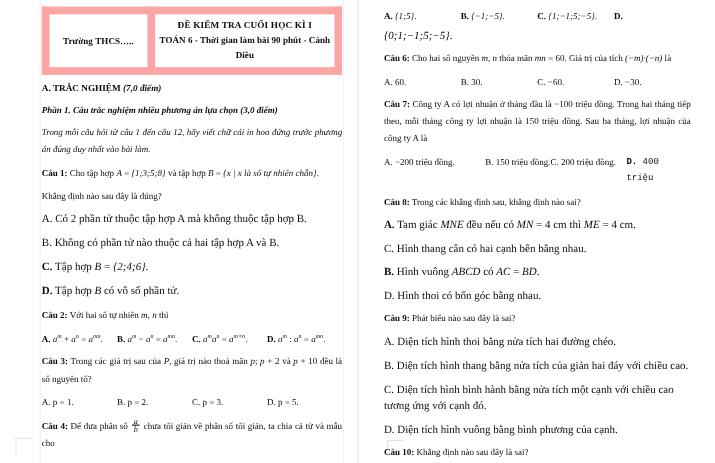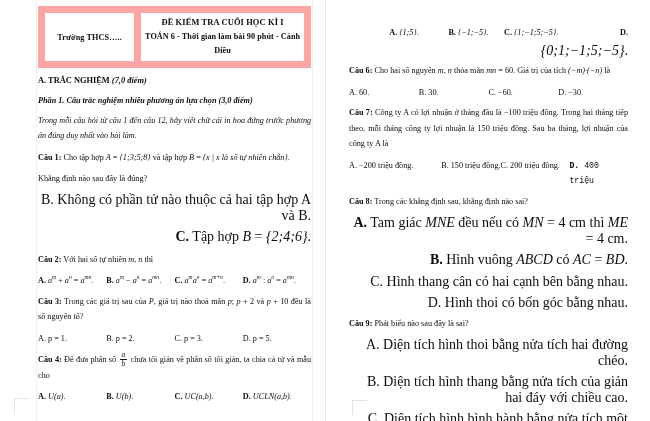--- a/index.html
+++ b/index.html
@@ -127,24 +127,23 @@
   .q-tight { margin-top: 5px; }
   .qn { font-weight: bold; }
   .opts {
     display: flex;
     font-size: 8.2px;
     line-height: 15.5px;
     margin: 6px 0 0 0;
   }
   .opts > div { flex: 1 1 0; }
   .opt {
-    font-size: 14px;
+    font-size: 10px;
     line-height: 15.5px;
     margin: 6px 0 0 0;
-    text-align: right;
   }
   .ol { font-weight: bold; }
   .mi { font-style: italic; font-family: "Liberation Serif", serif; }
   sup { font-size: 68%; vertical-align: super; line-height: 0; }
 
   
   .frac {
     display: inline-block;
     vertical-align: -0.45em;
     text-align: center;
@@ -192,23 +191,27 @@
     <div class="part-title">Phần 1. Câu trắc nghiệm nhiều phương án lựa chọn (3,0 điểm)</div>
 
     <div class="instr">Trong mỗi câu hỏi từ câu 1 đến câu 12, hãy viết chữ cái in hoa đứng trước phương án đúng duy nhất vào bài làm.</div>
 
     <div class="q">
       <span class="qn">Câu 1:</span>
       Cho tập hợp <span class="mi">A</span> = <span class="setb">{1;3;5;8}</span> và tập hợp
       <span class="mi">B</span> = <span class="setb">{<span class="mi">x</span> | <span class="mi">x</span> là số tự nhiên chẵn}</span>.
     </div>
     <div class="q q-tight">Khẳng định nào sau đây là đúng?</div>
+    <div class="opt">A. Có 2 phần tử thuộc tập hợp A mà không thuộc tập hợp B.</div>
     <div class="opt">B. Không có phần tử nào thuộc cả hai tập hợp A và B.</div>
     <div class="opt">
       <span class="ol">C.</span> Tập hợp <span class="mi">B</span> = <span class="setb">{2;4;6}</span>.
+    </div>
+    <div class="opt">
+      <span class="ol">D.</span> Tập hợp <span class="mi">B</span> có vô số phần tử.
     </div>
 
     <div class="q">
       <span class="qn">Câu 2:</span>
       Với hai số tự nhiên <span class="mi">m</span>, <span class="mi">n</span> thì
     </div>
     <div class="opts">
       <div>
         <span class="ol">A.</span> <span class="mi">a<sup>m</sup></span> + <span class="mi">a<sup>n</sup></span> = <span class="mi">a<sup>mn</sup></span>.
       </div>
@@ -243,21 +246,21 @@
       <div><span class="ol">A.</span> <span class="mi">U(a)</span>.</div>
       <div><span class="ol">B.</span> <span class="mi">U(b)</span>.</div>
       <div><span class="ol">C.</span> <span class="mi">UC(a,b)</span>.</div>
       <div><span class="ol">D.</span> <span class="mi">UCLN(a,b)</span>.</div>
     </div>
 
   </div>
 
   <div class="col col-right">
 
-    <div class="opts" style="margin-top:25px;text-align:right;">
+    <div class="opts" style="margin-top:7px;">
       <div><span class="ol">A.</span> <span class="setb">{1;5}</span>.</div>
       <div><span class="ol">B.</span> <span class="setb">{−1;−5}</span>.</div>
       <div><span class="ol">C.</span> <span class="setb">{1;−1;5;−5}</span>.</div>
       <div><span class="ol">D.</span></div>
     </div>
     <div class="opt" style="margin-top:2px;">
       <span class="setb">{0;1;−1;5;−5}</span>.
     </div>
 
     <div class="q q-tight">
@@ -282,24 +285,24 @@
       <div style="flex:.85 1 0;font-family:Liberation Mono, monospace;"><span class="ol">D.</span> 400 triệu</div>
     </div>
 
     <div class="q q-tight">
       <span class="qn">Câu 8:</span>
       Trong các khẳng định sau, khẳng định nào sai?
     </div>
     <div class="opt">
       <span class="ol">A.</span> Tam giác <span class="mi">MNE</span> đều nếu có <span class="mi">MN</span> = 4 cm thì <span class="mi">ME</span> = 4 cm.
     </div>
+    <div class="opt">C. Hình thang cân có hai cạnh bên bằng nhau.</div>
     <div class="opt">
       <span class="ol">B.</span> Hình vuông <span class="mi">ABCD</span> có <span class="mi">AC</span> = <span class="mi">BD</span>.
     </div>
-    <div class="opt">C. Hình thang cân có hai cạnh bên bằng nhau.</div>
     <div class="opt">D. Hình thoi có bốn góc bằng nhau.</div>
 
     <div class="q q-tight">
       <span class="qn">Câu 9:</span>
       Phát biểu nào sau đây là sai?
     </div>
     <div class="opt">A. Diện tích hình thoi bằng nửa tích hai đường chéo.</div>
     <div class="opt">B. Diện tích hình thang bằng nửa tích của giản hai đáy với chiều cao.</div>
     <div class="opt">C. Diện tích hình bình hành bằng nửa tích một cạnh với chiều cao tương ứng với cạnh đó.</div>
     <div class="opt">D. Diện tích hình vuông bằng bình phương của cạnh.</div>

